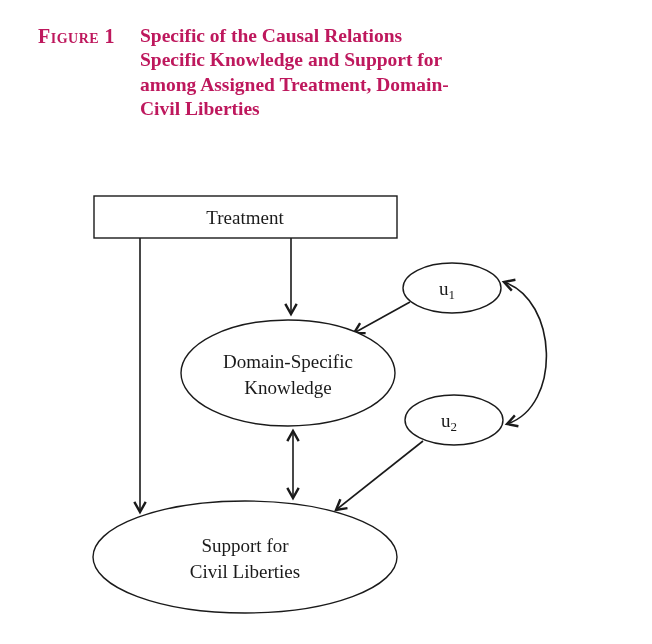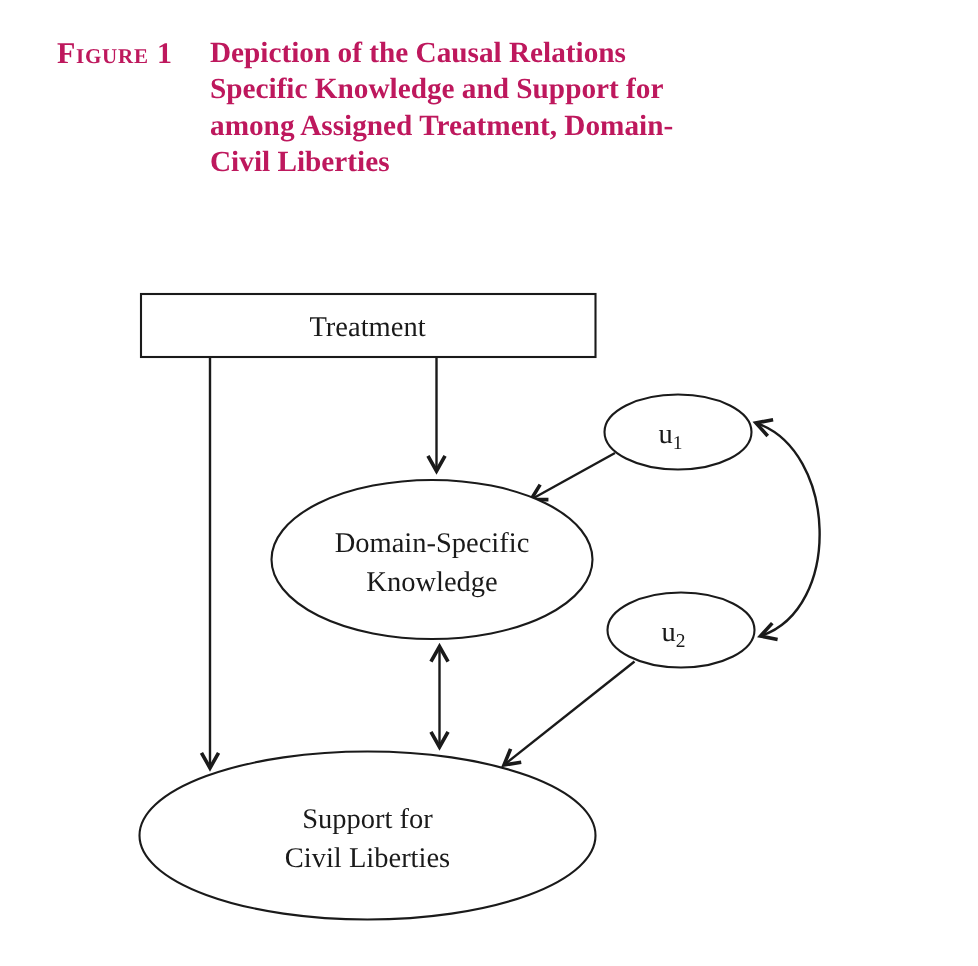--- a/index.html
+++ b/index.html
@@ -68,21 +68,21 @@
   }
 </style>
 </head>
 <body>
 
 <div class="page">
 
   <div class="figure-header">
     <span class="fig-label">Figure 1</span>
     <div class="fig-title">
-      <div>Depiction of the Causal Relations</div>
+      <div>Specific of the Causal Relations</div>
       <div>Specific Knowledge and Support for</div>
       <div>among Assigned Treatment, Domain-</div>
       <div>Civil Liberties</div>
     </div>
   </div>
 
   <svg class="diagram" viewBox="0 0 652 644">
     <defs>
       <marker id="ah" viewBox="0 0 12 12" refX="10" refY="6" markerWidth="9.5" markerHeight="9.5" orient="auto-start-reverse">
         <path d="M2,1.5 L10,6 L2,10.5" fill="none" stroke="#1a1a1a" stroke-width="1.9"></path>

